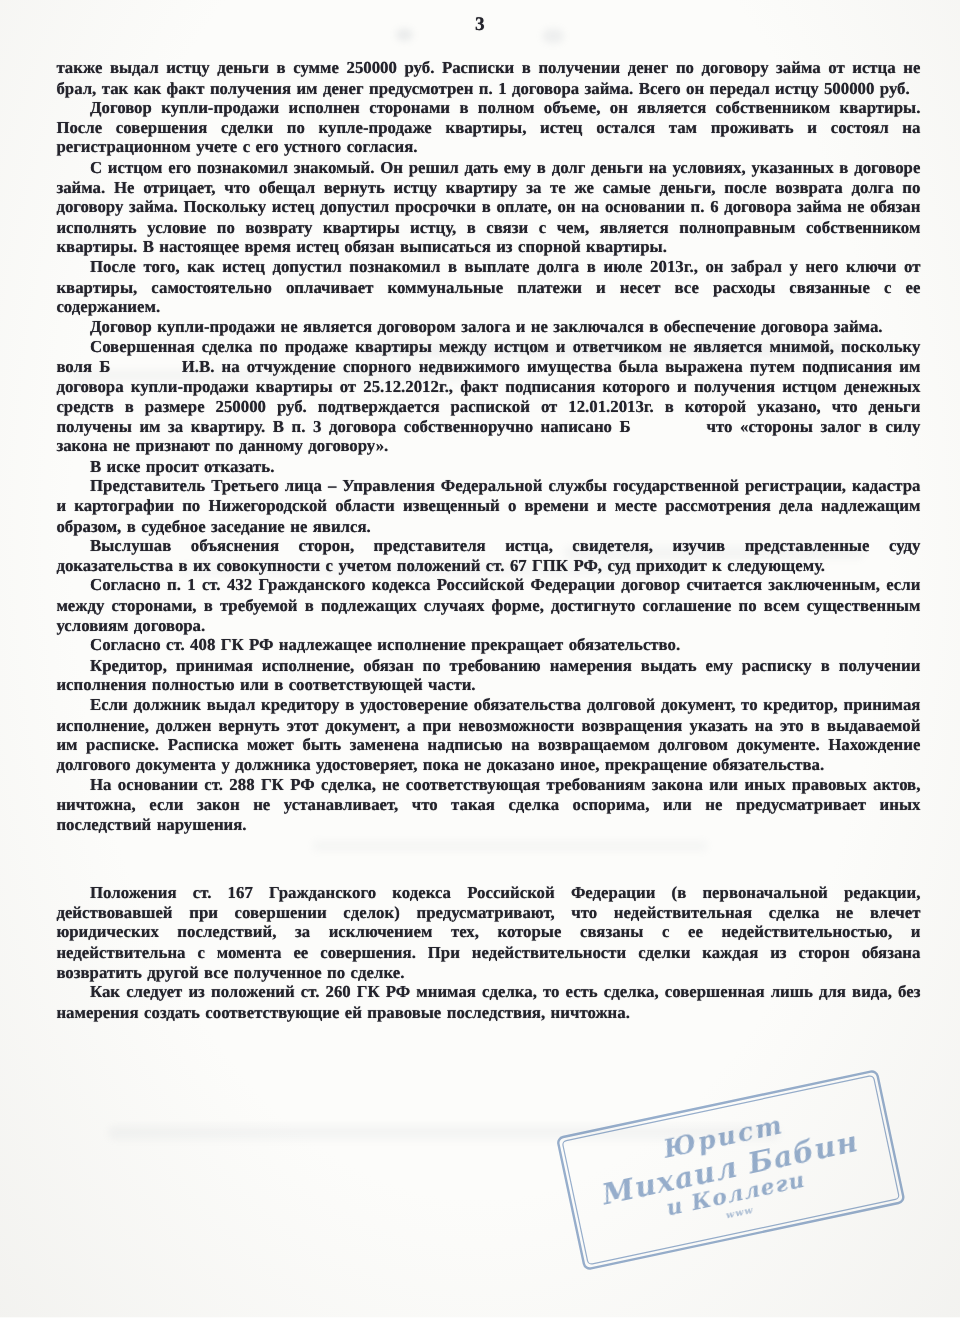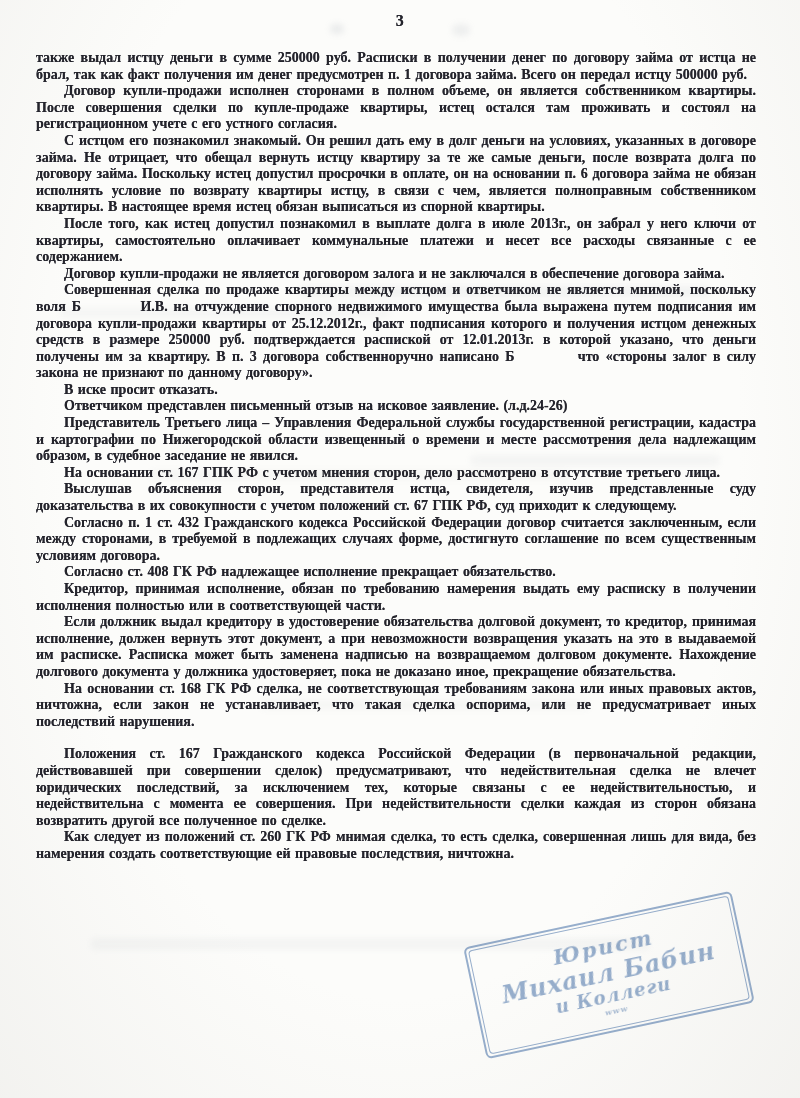--- a/index.html
+++ b/index.html
@@ -11,30 +11,30 @@
     font-family:"Liberation Serif","DejaVu Serif",serif;
     color:#24242c;
   }
   .page-number {
     position:absolute; top:12px; left:0; width:100%;
     text-align:center; font-size:16px; font-weight:700;
     letter-spacing:0.5px;
     text-shadow:0 0 0.6px rgba(20,20,30,0.8);
   }
   .text-block {
-    position:absolute; top:50px; left:36px; width:720px;
+    position:absolute; top:50px; left:47px; width:720px;
     font-size:14px; line-height:16.6px;
     text-align:justify;
     font-weight:600;
     word-spacing:1px;
     text-shadow:0 0 0.6px rgba(25,25,38,0.75);
   }
   .text-block p { margin:0; text-indent:28px; }
   .text-block p.no-indent { text-indent:0; }
-  .text-block p.gap-before { margin-top:16px; }
+  .text-block p.gap-before { margin-top:40px; }
 
   
   .smudge {
     position:absolute; background:#9aa2ac; opacity:0.10;
     filter:blur(3px); border-radius:8px; pointer-events:none;
   }
   .smudge.s1 { left:330px; top:24px;  width:14px;  height:10px; opacity:0.18; }
   .smudge.s2 { left:452px; top:24px;  width:18px;  height:12px; opacity:0.14; }
   .smudge.s3 { left:300px; top:286px; width:410px; height:11px; }
   .smudge.s4 { left:60px;  top:308px; width:330px; height:10px; opacity:0.07; }
@@ -84,29 +84,27 @@
   <div class="smudge s8"></div>
 
   <div class="text-block">
       <p class="para no-indent">также выдал истцу деньги в сумме 250000 руб. Расписки в получении денег по договору займа от истца не брал, так как факт получения им денег предусмотрен п. 1 договора займа. Всего он передал истцу 500000 руб.</p>
       <p class="para">Договор купли-продажи исполнен сторонами в полном объеме, он является собственником квартиры. После совершения сделки по купле-продаже квартиры, истец остался там проживать и состоял на регистрационном учете с его устного согласия.</p>
       <p class="para">С истцом его познакомил знакомый. Он решил дать ему в долг деньги на условиях, указанных в договоре займа. Не отрицает, что обещал вернуть истцу квартиру за те же самые деньги, после возврата долга по договору займа. Поскольку истец допустил просрочки в оплате, он на основании п. 6 договора займа не обязан исполнять условие по возврату квартиры истцу, в связи с чем, является полноправным собственником квартиры. В настоящее время истец обязан выписаться из спорной квартиры.</p>
       <p class="para">После того, как истец допустил познакомил в выплате долга в июле 2013г., он забрал у него ключи от квартиры, самостоятельно оплачивает коммунальные платежи и несет все расходы связанные с ее содержанием.</p>
       <p class="para">Договор купли-продажи не является договором залога и не заключался в обеспечение договора займа.</p>
       <p class="para">Совершенная сделка по продаже квартиры между истцом и ответчиком не является мнимой, поскольку воля Б&nbsp;&nbsp;&nbsp;&nbsp;&nbsp;&nbsp;&nbsp;&nbsp;&nbsp; И.В. на отчуждение спорного недвижимого имущества была выражена путем подписания им договора купли-продажи квартиры от 25.12.2012г., факт подписания которого и получения истцом денежных средств в размере 250000 руб. подтверждается распиской от 12.01.2013г. в которой указано, что деньги получены им за квартиру. В п. 3 договора собственноручно написано Б&nbsp;&nbsp;&nbsp;&nbsp;&nbsp;&nbsp;&nbsp;&nbsp;&nbsp; что «стороны залог в силу закона не признают по данному договору».</p>
       <p class="para">В иске просит отказать.</p>
-      <p class="para">Ответчиком представлен письменный отзыв на исковое заявление. (л.д.24-26)</p>
       <p class="para">Представитель Третьего лица – Управления Федеральной службы государственной регистрации, кадастра и картографии по Нижегородской области извещенный о времени и месте рассмотрения дела надлежащим образом, в судебное заседание не явился.</p>
-      <p class="para">На основании ст. 167 ГПК РФ с учетом мнения сторон, дело рассмотрено в отсутствие третьего лица.</p>
       <p class="para">Выслушав объяснения сторон, представителя истца, свидетеля, изучив представленные суду доказательства в их совокупности с учетом положений ст. 67 ГПК РФ, суд приходит к следующему.</p>
       <p class="para">Согласно п. 1 ст. 432 Гражданского кодекса Российской Федерации договор считается заключенным, если между сторонами, в требуемой в подлежащих случаях форме, достигнуто соглашение по всем существенным условиям договора.</p>
       <p class="para">Согласно ст. 408 ГК РФ надлежащее исполнение прекращает обязательство.</p>
       <p class="para">Кредитор, принимая исполнение, обязан по требованию намерения выдать ему расписку в получении исполнения полностью или в соответствующей части.</p>
       <p class="para">Если должник выдал кредитору в удостоверение обязательства долговой документ, то кредитор, принимая исполнение, должен вернуть этот документ, а при невозможности возвращения указать на это в выдаваемой им расписке. Расписка может быть заменена надписью на возвращаемом долговом документе. Нахождение долгового документа у должника удостоверяет, пока не доказано иное, прекращение обязательства.</p>
-      <p class="para">На основании ст. 168 ГК РФ сделка, не соответствующая требованиям закона или иных правовых актов, ничтожна, если закон не устанавливает, что такая сделка оспорима, или не предусматривает иных последствий нарушения.</p>
+      <p class="para">На основании ст. 288 ГК РФ сделка, не соответствующая требованиям закона или иных правовых актов, ничтожна, если закон не устанавливает, что такая сделка оспорима, или не предусматривает иных последствий нарушения.</p>
       <p class="para gap-before">Положения ст. 167 Гражданского кодекса Российской Федерации (в первоначальной редакции, действовавшей при совершении сделок) предусматривают, что недействительная сделка не влечет юридических последствий, за исключением тех, которые связаны с ее недействительностью, и недействительна с момента ее совершения. При недействительности сделки каждая из сторон обязана возвратить другой все полученное по сделке.</p>
       <p class="para">Как следует из положений ст. 260 ГК РФ мнимая сделка, то есть сделка, совершенная лишь для вида, без намерения создать соответствующие ей правовые последствия, ничтожна.</p>
     </div>
 
   <div class="stamp">
     <div class="stamp-border"></div>
     <div class="stamp-border inner"></div>
     <div class="stamp-content">
       <div class="stamp-line1">Юрист</div>
       <div class="stamp-line2">Михаил Бабин</div>

